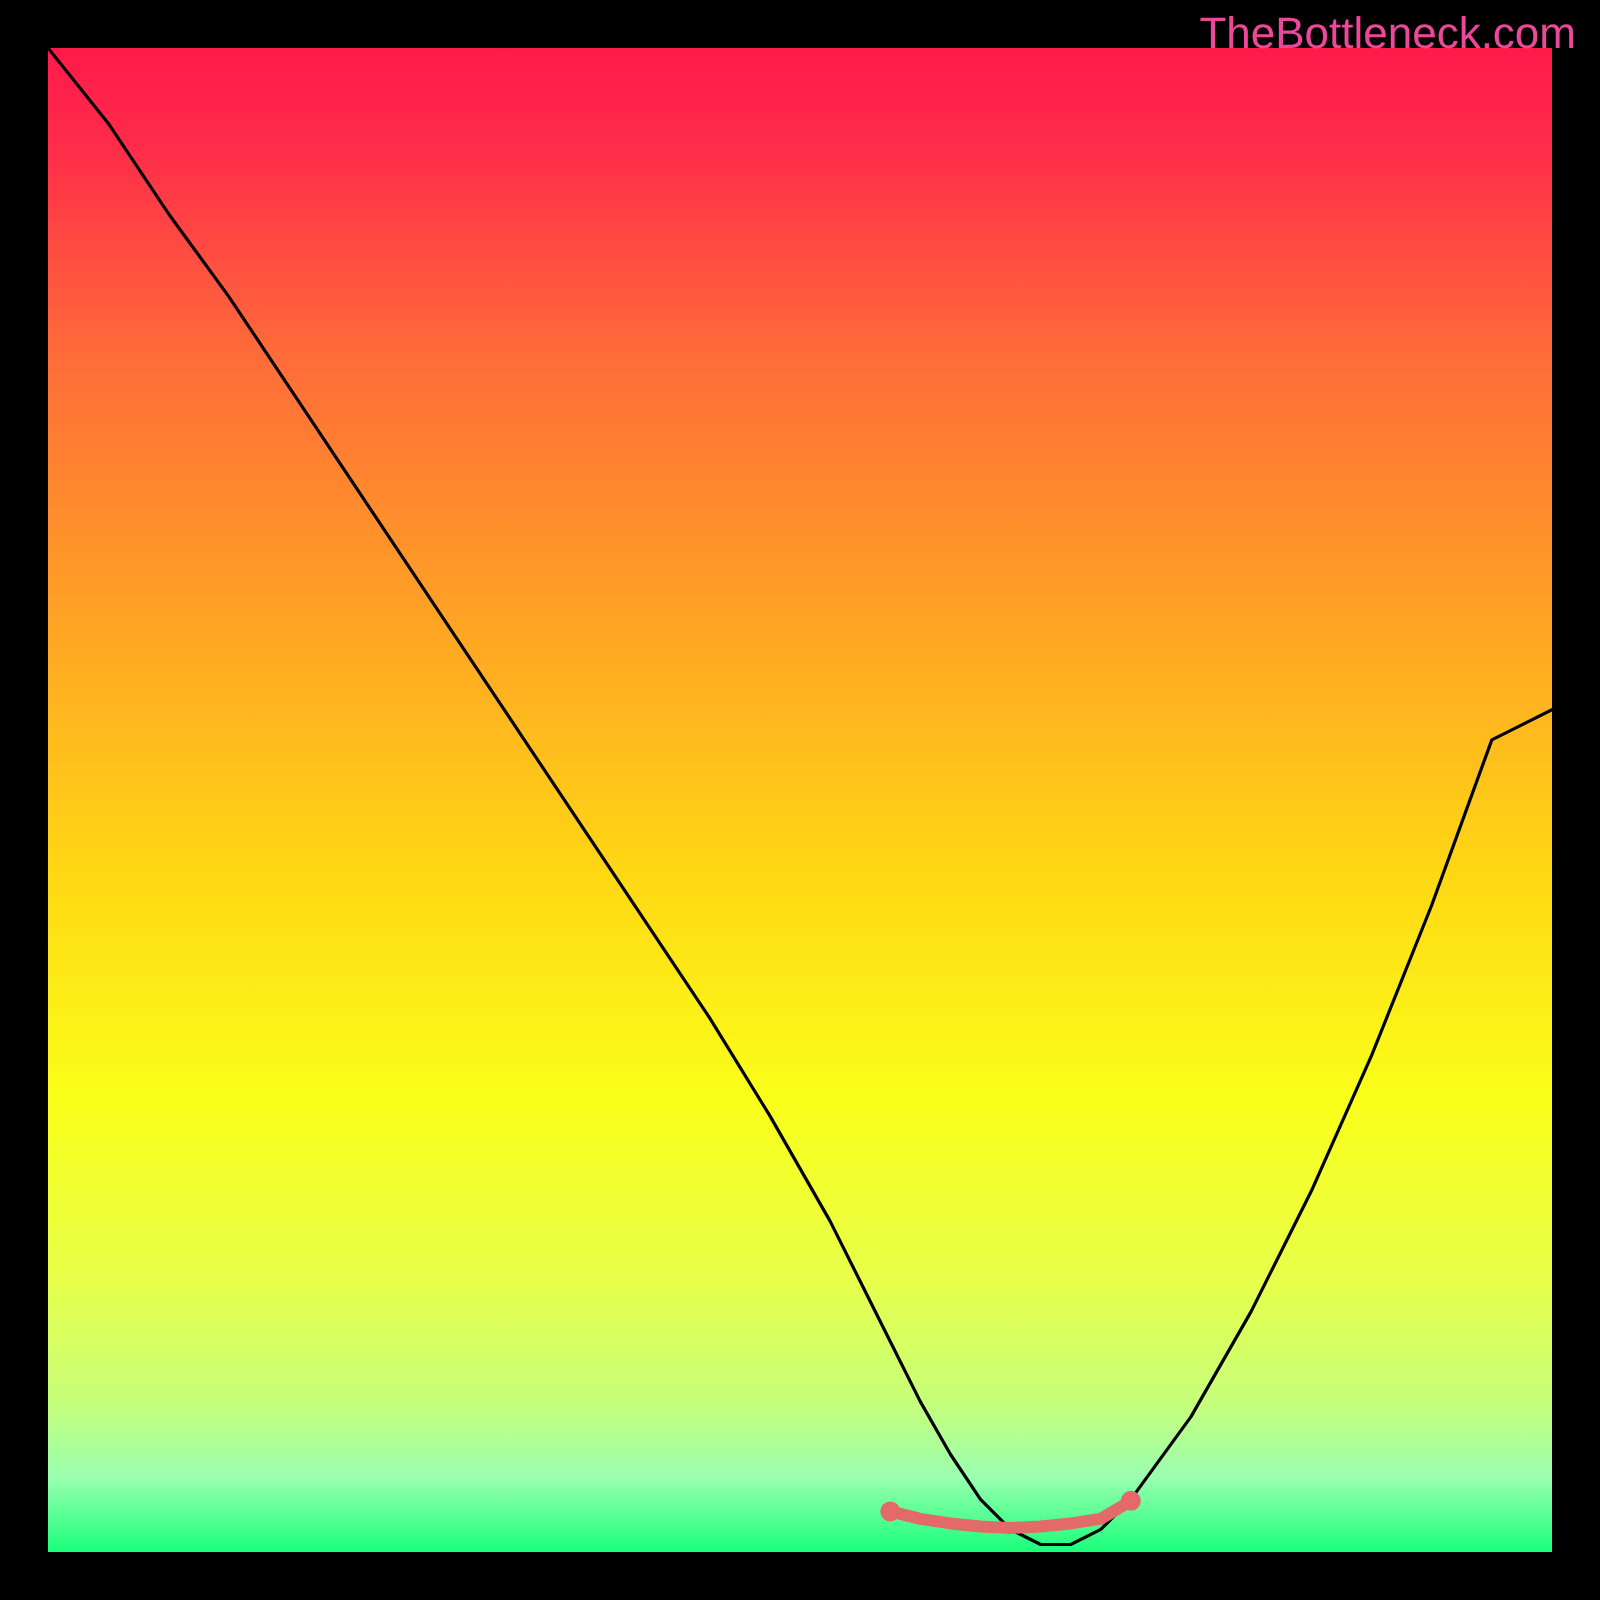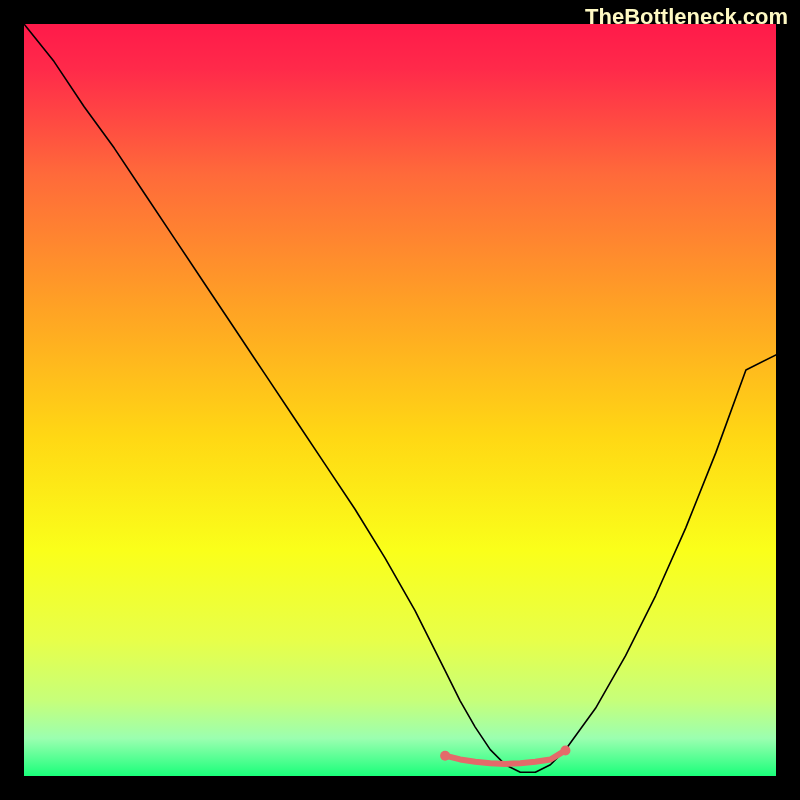--- a/index.html
+++ b/index.html
@@ -8,23 +8,23 @@
     width: 800px;
     height: 800px;
     background: #000;
     position: relative;
     font-family: Arial, sans-serif;
   }
   .watermark {
     position: absolute;
     top: 4px;
     right: 12px;
-    color: #fef9c3;
+    color: #ec4899;
     font-size: 22px;
-    font-weight: 700;
+    font-weight: 400;
     z-index: 10;
   }
   .plot-area {
     position: absolute;
     left: 24px;
     top: 24px;
     width: 752px;
     height: 752px;
   }
   svg {

